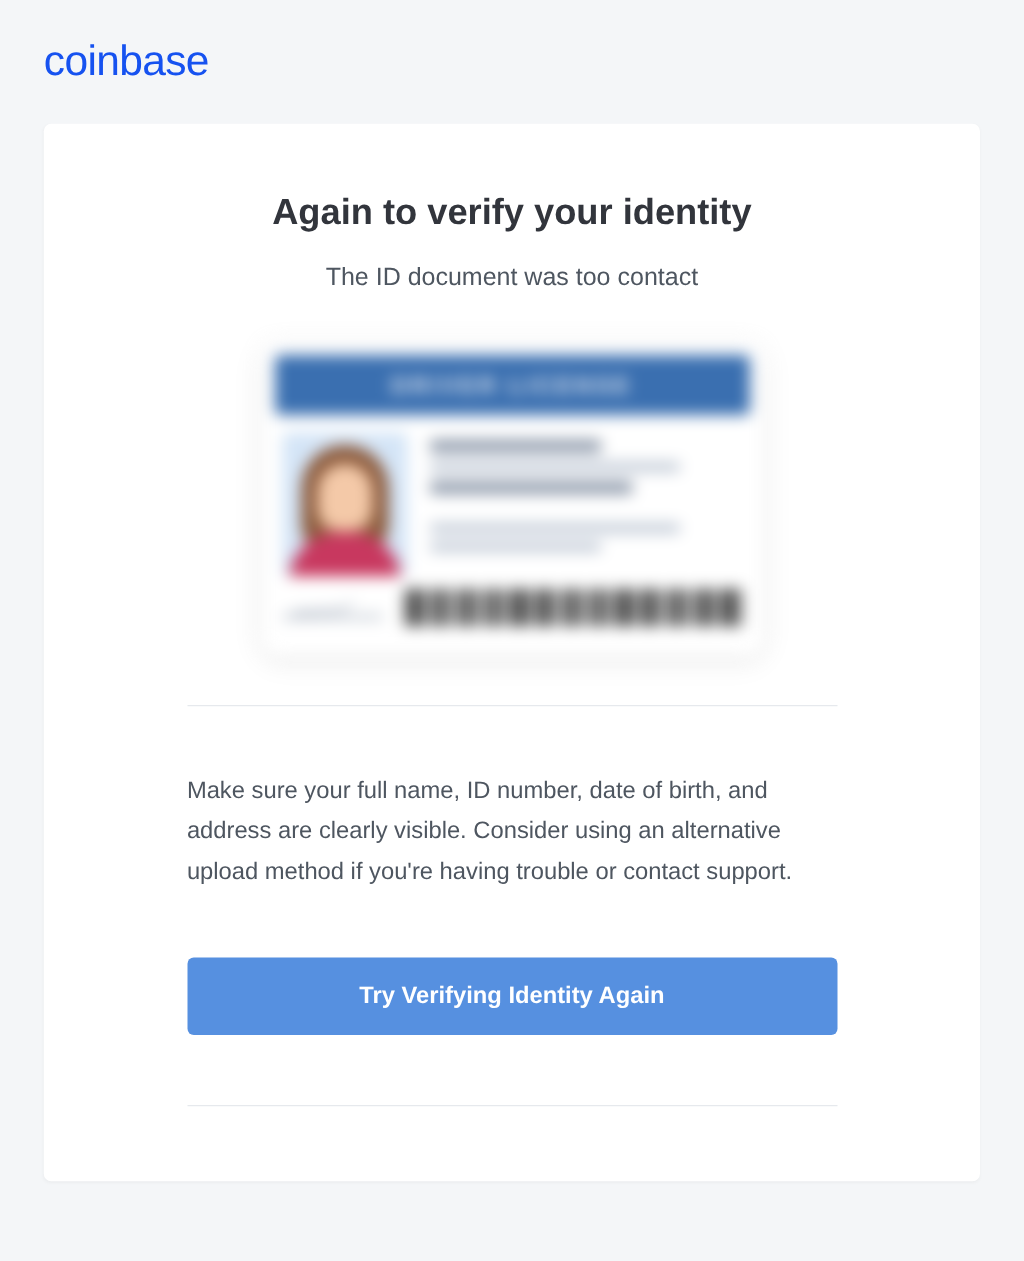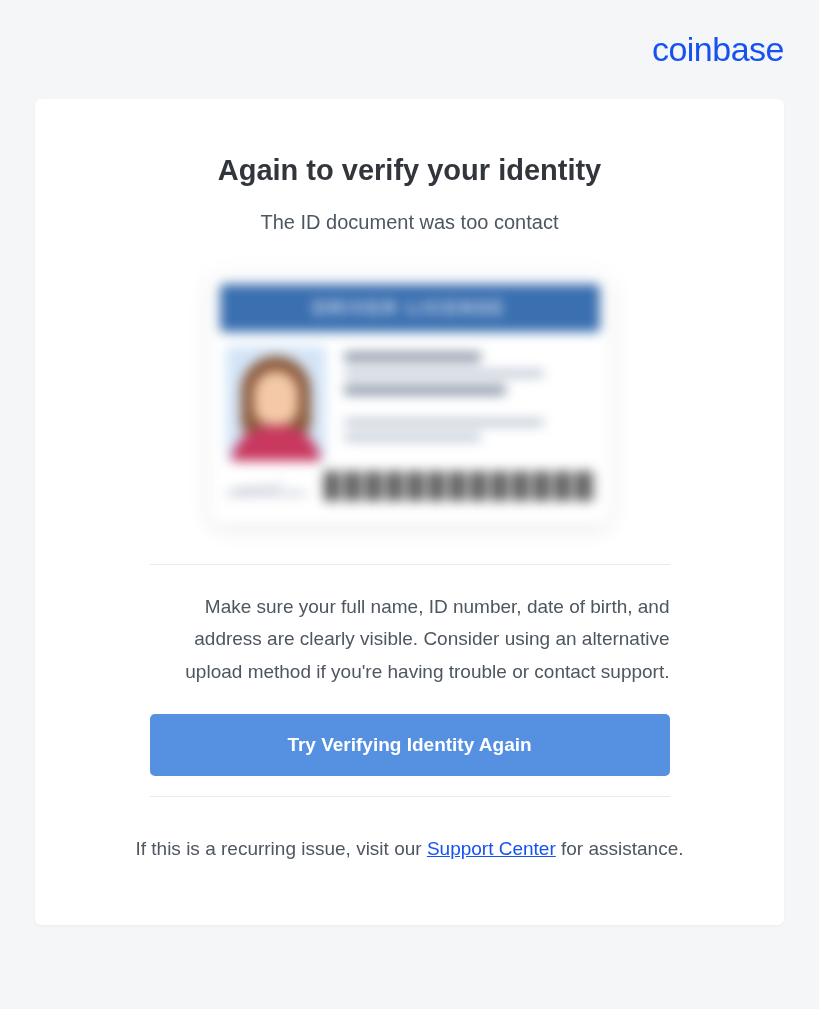--- a/index.html
+++ b/index.html
@@ -8,21 +8,21 @@
       box-sizing: border-box;
     }
     body {
       font-family: -apple-system, BlinkMacSystemFont, "Segoe UI", Helvetica, Arial, sans-serif;
       background: #f4f6f8;
       width: 819px;
       min-height: 1009px;
       padding: 30px 35px;
     }
     .logo-container {
-      text-align: right;
+      text-align: left;
       margin-bottom: 30px;
     }
     .logo {
       font-size: 34px;
       font-weight: 500;
       color: #1652f0;
       letter-spacing: -0.5px;
     }
     .card {
       background: #ffffff;
@@ -168,29 +168,29 @@
     }
     .divider {
       height: 1px;
       background: #e6e9ed;
       margin: 0 auto;
       width: 520px;
     }
     .instructions {
       font-size: 19px;
       color: #4e5660;
-      text-align: right;
+      text-align: left;
       line-height: 1.7;
-      margin: 26px auto;
+      margin: 52px auto;
       max-width: 520px;
     }
     .cta-button {
       display: block;
       width: 520px;
-      margin: 0 auto 20px auto;
+      margin: 0 auto 56px auto;
       background: #5690e0;
       color: #ffffff;
       font-size: 19px;
       font-weight: 600;
       text-align: center;
       padding: 20px;
       border: none;
       border-radius: 5px;
       cursor: pointer;
     }
@@ -247,17 +247,14 @@
     </div>
 
     <div class="divider"></div>
 
     <p class="instructions">Make sure your full name, ID number, date of birth, and address are clearly visible. Consider using an alternative upload method if you're having trouble or contact support.</p>
 
     <button class="cta-button">Try Verifying Identity Again</button>
 
     <div class="divider"></div>
 
-    <p class="footer-text">
-      <span>If this is a recurring issue, visit our </span><a class="footer-link">Support Center</a><span> for assistance.</span>
-    </p>
   </div>
 </div>
 
 </body></html>

